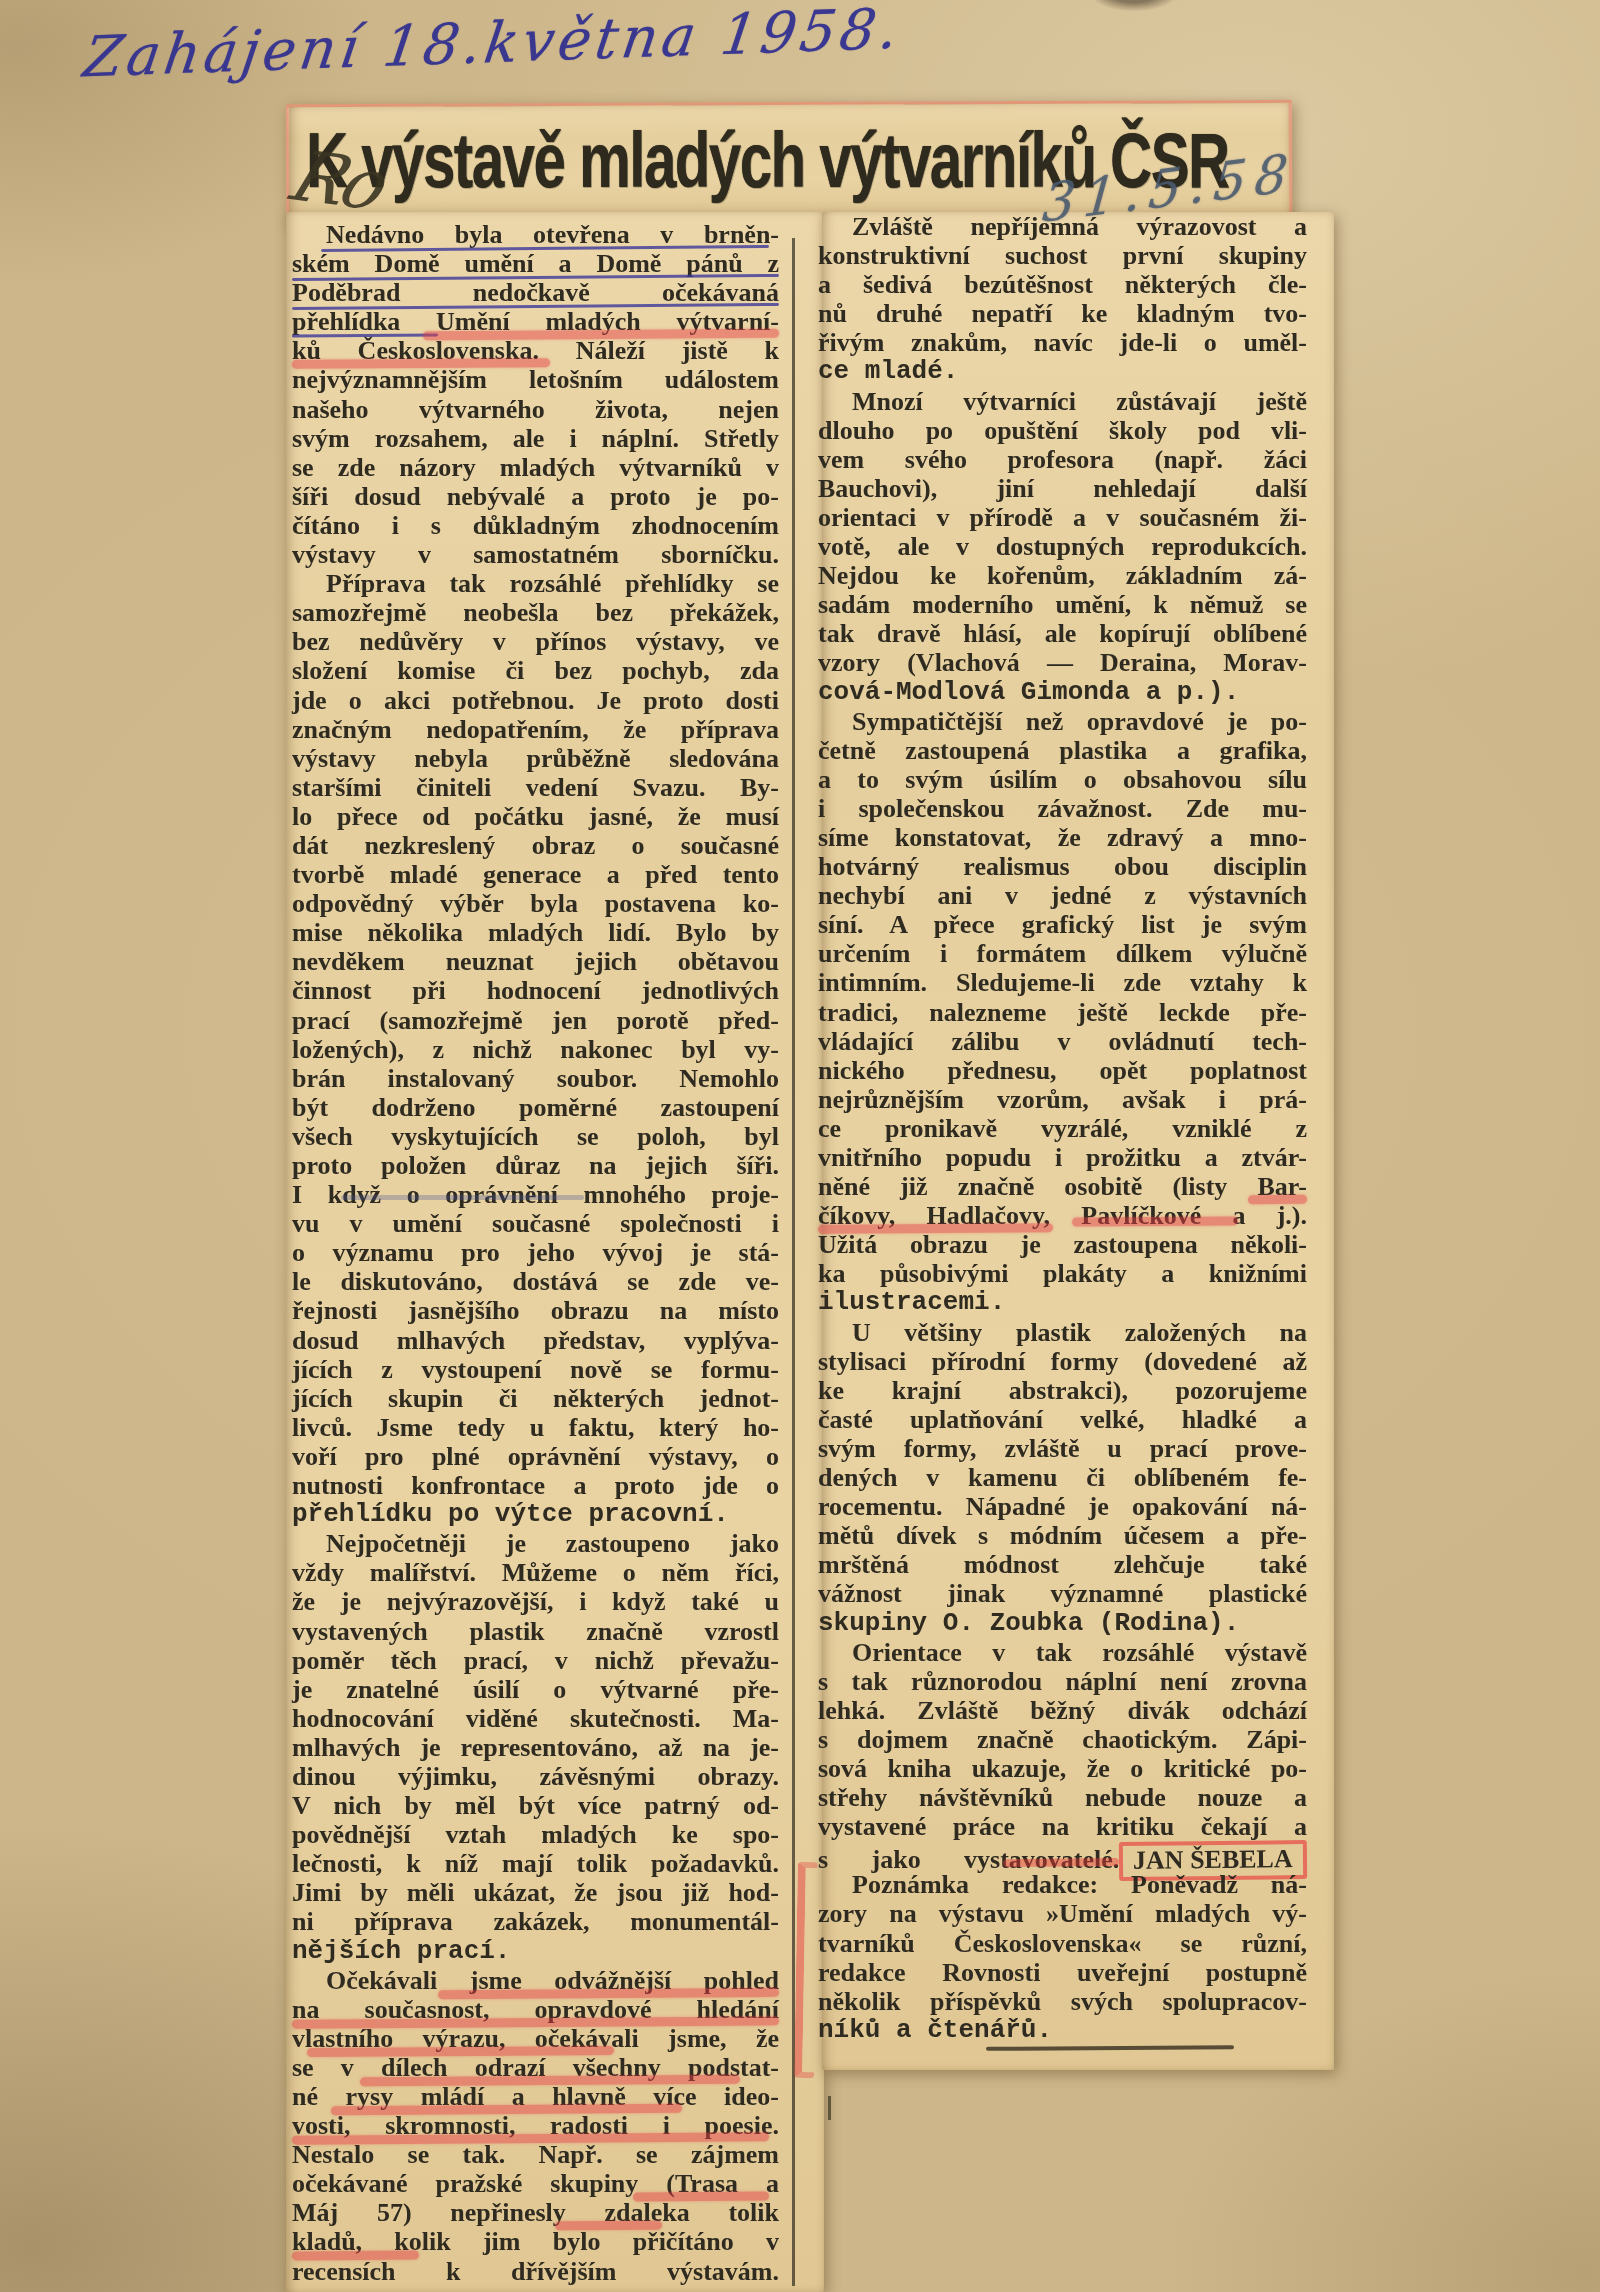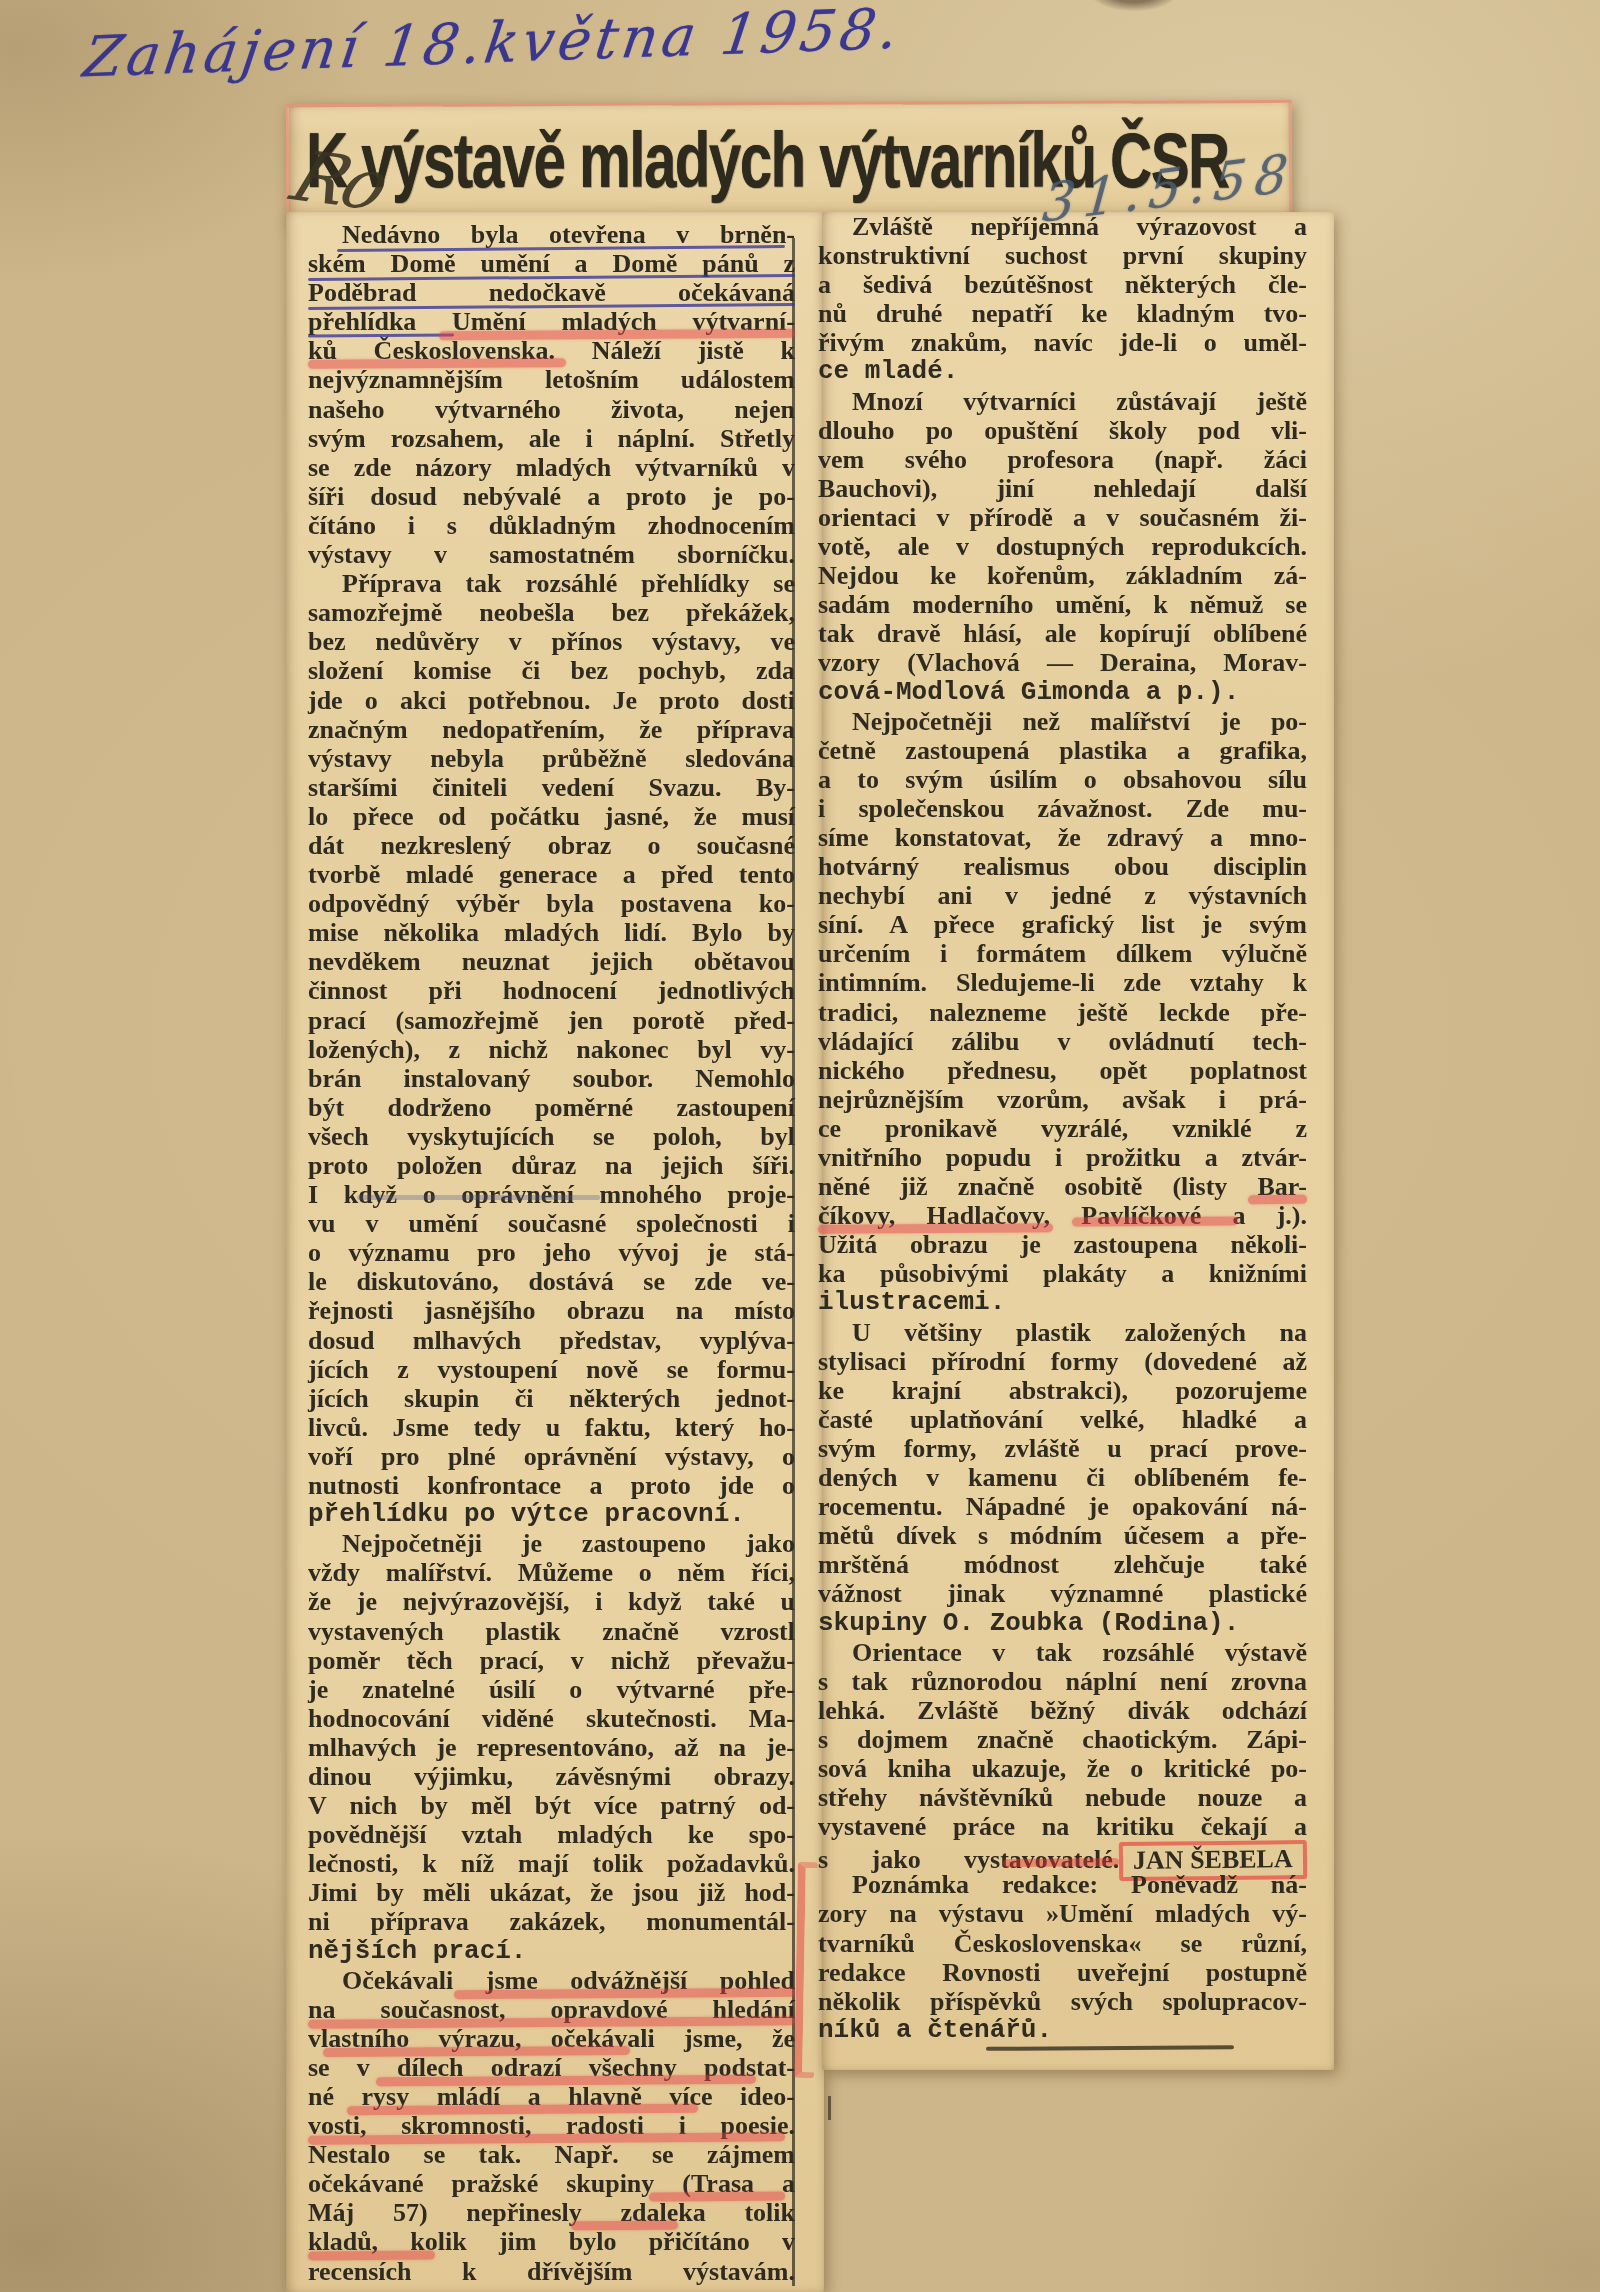--- a/index.html
+++ b/index.html
@@ -51,21 +51,21 @@
   .ro{
     left:296px;top:140px;font-size:70px;color:rgba(58,52,34,.9);
     transform:rotate(7deg) skewX(-14deg);letter-spacing:-4px;
   }
   .date{
     left:1042px;top:158px;font-size:52px;color:rgba(73,89,110,.82);
     transform:rotate(-7deg) skewX(-12deg);letter-spacing:8px;
     text-shadow:0 0 2px rgba(73,89,110,.5);
   }
   .col{position:absolute;z-index:2;color:#2f2b20;font-weight:700;font-size:26px;line-height:29.1px;}
-  #left-col{left:308px;top:220px;width:487px;}
+  #left-col{left:292px;top:220px;width:487px;}
   #right-col{left:818px;top:212px;width:489px;}
   .line{position:relative;text-align:justify;text-align-last:justify;height:29.1px;white-space:nowrap;}
   .line.endl{text-align-last:left;font-family:Liberation Mono, monospace;}
   .line.ind{padding-left:34px;}
   .mk{position:absolute;height:9px;bottom:-3px;border-radius:5px;z-index:3;pointer-events:none;}
   .mk.red{background:rgba(229,60,70,.48);box-shadow:0 0 3px rgba(229,60,70,.35);transform:rotate(-.4deg);}
   .mk.blue{height:3px;bottom:-1px;border-radius:2px;background:rgba(56,52,152,.78);transform:rotate(-.5deg);}
   .mk.bluefaint{height:5px;background:rgba(72,82,150,.30);border-radius:3px;}
   .byline{
     display:inline-block;border:4px solid rgba(230,55,55,.62);border-radius:3px;
@@ -185,21 +185,21 @@
     <div class="line"><span>dlouho po opuštění školy pod vli-</span></div>
     <div class="line"><span>vem svého profesora (např. žáci</span></div>
     <div class="line"><span>Bauchovi), jiní nehledají další</span></div>
     <div class="line"><span>orientaci v přírodě a v současném ži-</span></div>
     <div class="line"><span>votě, ale v dostupných reprodukcích.</span></div>
     <div class="line"><span>Nejdou ke kořenům, základním zá-</span></div>
     <div class="line"><span>sadám moderního umění, k němuž se</span></div>
     <div class="line"><span>tak dravě hlásí, ale kopírují oblíbené</span></div>
     <div class="line"><span>vzory (Vlachová — Deraina, Morav-</span></div>
     <div class="line endl"><span>cová-Modlová Gimonda a p.).</span></div>
-    <div class="line ind"><span>Nejpočetněji než malířství je po-</span></div>
+    <div class="line ind"><span>Sympatičtější než opravdové je po-</span></div>
     <div class="line"><span>četně zastoupená plastika a grafika,</span></div>
     <div class="line"><span>a to svým úsilím o obsahovou sílu</span></div>
     <div class="line"><span>i společenskou závažnost. Zde mu-</span></div>
     <div class="line"><span>síme konstatovat, že zdravý a mno-</span></div>
     <div class="line"><span>hotvárný realismus obou disciplin</span></div>
     <div class="line"><span>nechybí ani v jedné z výstavních</span></div>
     <div class="line"><span>síní. A přece grafický list je svým</span></div>
     <div class="line"><span>určením i formátem dílkem výlučně</span></div>
     <div class="line"><span>intimním. Sledujeme-li zde vztahy k</span></div>
     <div class="line"><span>tradici, nalezneme ještě leckde pře-</span></div>

